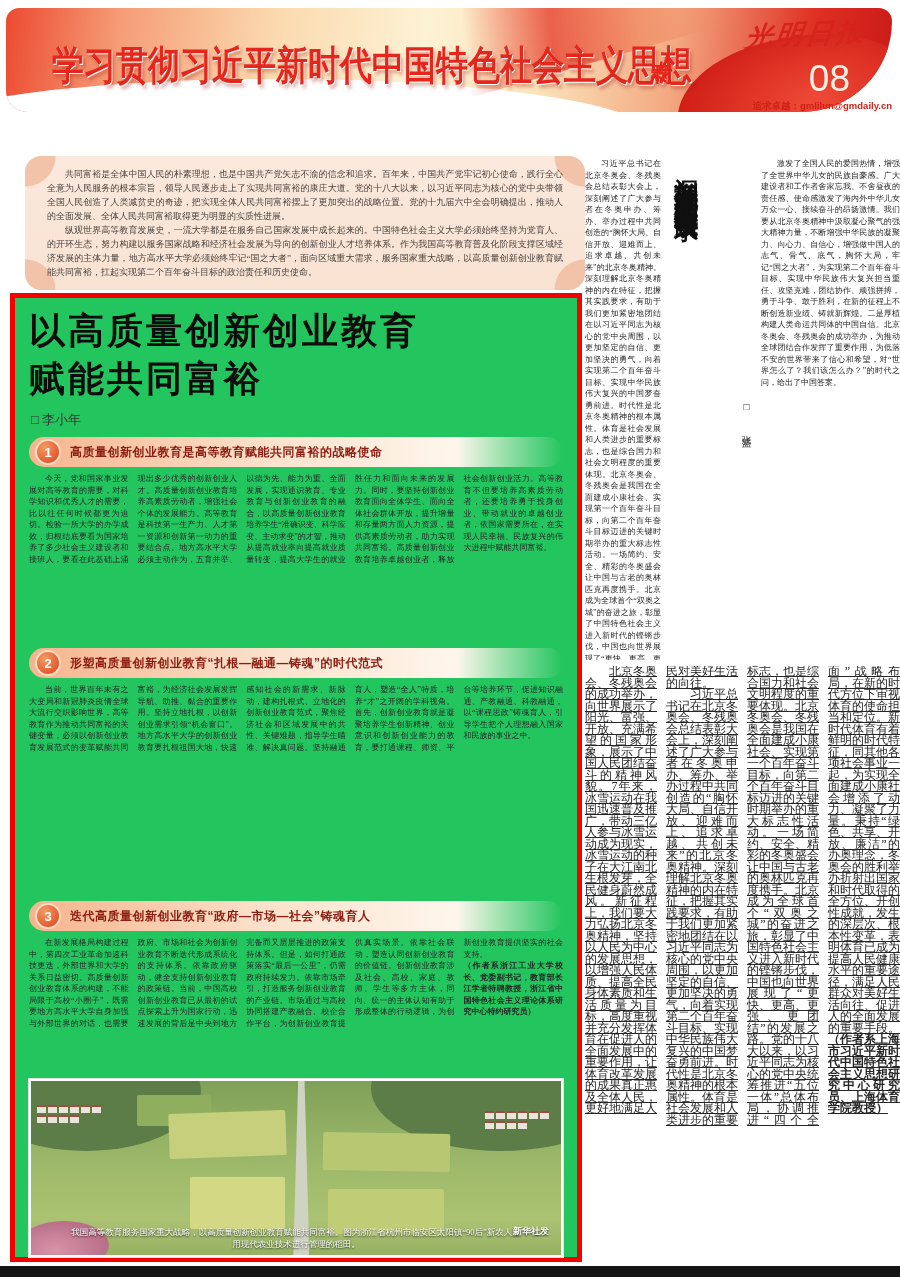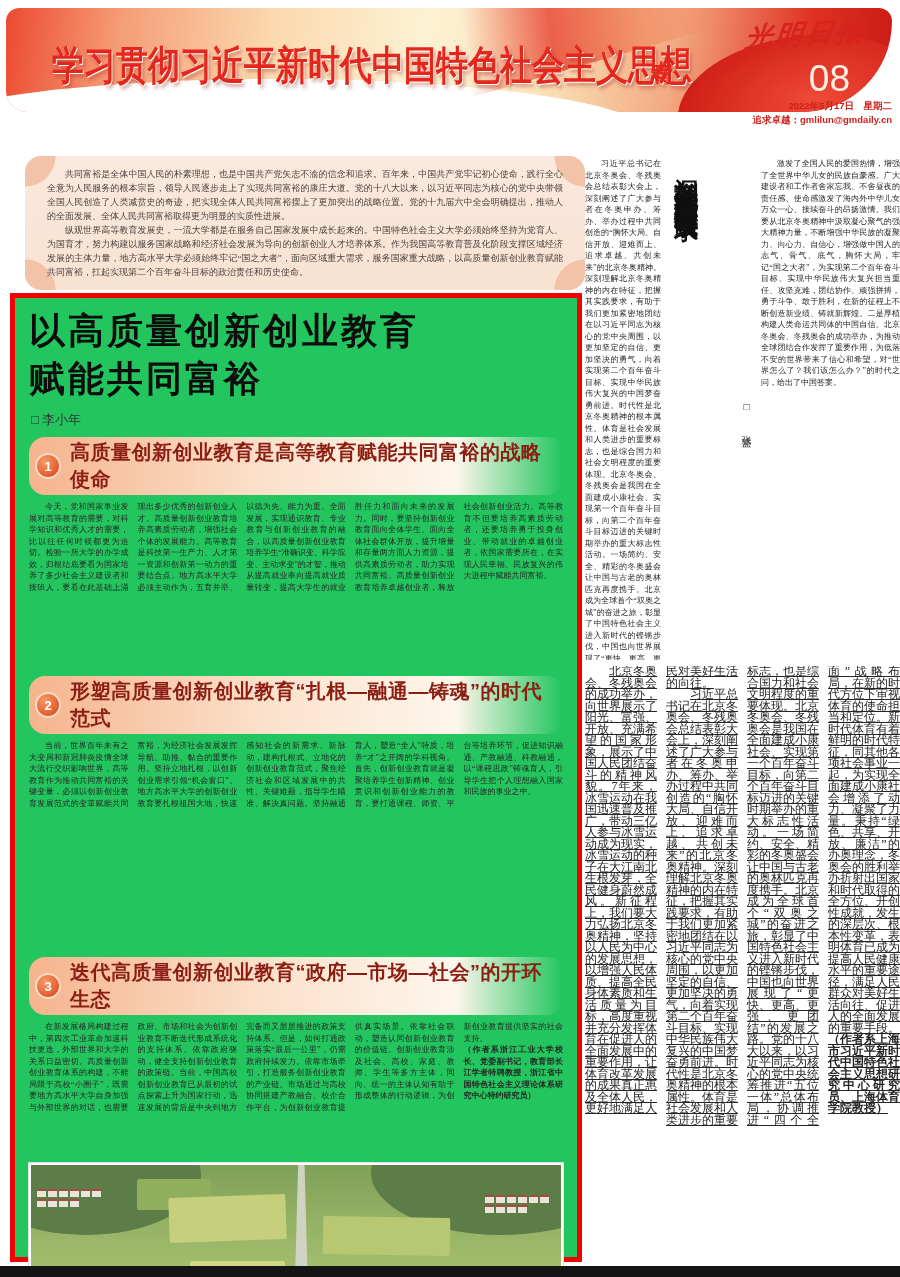--- a/index.html
+++ b/index.html
@@ -75,21 +75,21 @@
     background:linear-gradient(90deg,#f5b48d,#fbe2cc 45%,#fef6ec 80%,rgba(255,255,255,0));
   }
   .sec-num{
     flex:0 0 auto;width:22px;height:22px;border-radius:50%;
     background:radial-gradient(circle at 35% 30%,#f49a66,#e3572b 75%);
     border:2px solid #f9ddc4;color:#fff;font-weight:bold;font-size:13px;
     display:flex;align-items:center;justify-content:center;
     font-family:"Liberation Sans","DejaVu Sans",sans-serif;
   }
   .sec-title{
-    font-size:20px;font-weight:bold;color:#8c1d12;letter-spacing:.5px;
+    font-size:12px;font-weight:bold;color:#8c1d12;letter-spacing:.5px;
     font-family:"Liberation Sans","DejaVu Sans",sans-serif;
   }
   .sec-body{
     column-count:5;column-gap:9px;font-size:8px;line-height:11.5px;
     text-align:justify;color:#262626;overflow:hidden;
   }
   .s1{height:170px}.s2{height:212px}.s3{height:134px}
   .jp{display:block;text-indent:2em;}
   .credit{font-weight:bold;}
   
@@ -151,27 +151,26 @@
 
 <div class="banner">
   <div class="banner-ribbon"></div>
   <div class="banner-blob"></div>
   <div class="banner-title">学习贯彻习近平新时代中国特色社会主义思想</div>
   <div class="banner-edition">专刊</div>
   <div class="banner-brand">光明日报</div>
   <div class="banner-page-number">08</div>
 </div>
 <div class="dateblock">
-  <div>2022年5月17日　星期二</div>
   <div>追求卓越：gmlilun@gmdaily.cn</div>
 </div>
 
 <div class="intro-box">
   <p>共同富裕是全体中国人民的朴素理想，也是中国共产党矢志不渝的信念和追求。百年来，中国共产党牢记初心使命，践行全心全意为人民服务的根本宗旨，领导人民逐步走上了实现共同富裕的康庄大道。党的十八大以来，以习近平同志为核心的党中央带领全国人民创造了人类减贫史的奇迹，把实现全体人民共同富裕摆上了更加突出的战略位置。党的十九届六中全会明确提出，推动人的全面发展、全体人民共同富裕取得更为明显的实质性进展。</p>
-  <p>纵观世界高等教育发展史，一流大学都是在服务自己国家发展中成长起来的。中国特色社会主义大学必须始终坚持为党育人、为国育才，努力构建以服务国家战略和经济社会发展为导向的创新创业人才培养体系。作为我国高等教育普及化阶段支撑区域经济发展的主体力量，地方高水平大学必须始终牢记“国之大者”，面向区域重大需求，服务国家重大战略，以高质量创新创业教育赋能共同富裕，扛起实现第二个百年奋斗目标的政治责任和历史使命。</p>
+  <p>纵观世界高等教育发展史，一流大学都是在服务自己国家发展中成长起来的。中国特色社会主义大学必须始终坚持为党育人、的开环生态，努力构建以服务国家战略和经济社会发展为导向的创新创业人才培养体系。作为我国高等教育普及化阶段支撑区域经济发展的主体力量，地方高水平大学必须始终牢记“国之大者”，面向区域重大需求，服务国家重大战略，以高质量创新创业教育赋能共同富裕，扛起实现第二个百年奋斗目标的政治责任和历史使命。</p>
 </div>
 
 <div class="red-box">
   <div class="m-title">以高质量创新创业教育</div>
   <div class="m-title">赋能共同富裕</div>
   <div class="m-byline">□ 李小年</div>
 
   <div class="sec-head">
     <span class="sec-num">1</span>
     <span class="sec-title">高质量创新创业教育是高等教育赋能共同富裕的战略使命</span>
@@ -183,21 +182,21 @@
   <div class="sec-head">
     <span class="sec-num">2</span>
     <span class="sec-title">形塑高质量创新创业教育“扎根—融通—铸魂”的时代范式</span>
   </div>
   <div class="sec-body s2">
     <span class="jp">当前，世界百年未有之大变局和新冠肺炎疫情全球大流行交织影响世界，高等教育作为推动共同富裕的关键变量，必须以创新创业教育发展范式的变革赋能共同富裕，为经济社会发展发挥导航、助推、黏合的重要作用。坚持立地扎根，以创新创业需求引领“机会窗口”。地方高水平大学的创新创业教育要扎根祖国大地，快速感知社会的新需求、新脉动，建构扎根式、立地化的创新创业教育范式，聚焦经济社会和区域发展中的共性、关键难题，指导学生瞄准、解决真问题。坚持融通育人，塑造“全人”特质，培养“才”之开阔的学科视角。首先，创新创业教育就是凝聚培养学生创新精神、创业意识和创新创业能力的教育，要打通课程、师资、平台等培养环节，促进知识融通、产教融通、科教融通，以“课程思政”铸魂育人，引导学生把个人理想融入国家和民族的事业之中。</span>
   </div>
 
   <div class="sec-head">
     <span class="sec-num">3</span>
-    <span class="sec-title">迭代高质量创新创业教育“政府—市场—社会”的开环生态</span>
+    <span class="sec-title">迭代高质量创新创业教育“政府—市场—社会”铸魂育人</span>
   </div>
   <div class="sec-body s3">
     <span class="jp">在新发展格局构建过程中，第四次工业革命加速科技更迭，外部世界和大学的关系日益密切。高质量创新创业教育体系的构建，不能局限于高校“小圈子”，既需要地方高水平大学自身加强与外部世界的对话，也需要政府、市场和社会为创新创业教育不断迭代形成系统化的支持体系。依靠政府驱动，健全支持创新创业教育的政策链。当前，中国高校创新创业教育已从最初的试点探索上升为国家行动，迅速发展的背后是中央到地方完备而又层层推进的政策支持体系。但是，如何打通政策落实“最后一公里”，仍需政府持续发力。依靠市场牵引，打造服务创新创业教育的产业链。市场通过与高校协同搭建产教融合、校企合作平台，为创新创业教育提供真实场景。依靠社会联动，塑造认同创新创业教育的价值链。创新创业教育涉及社会、高校、家庭、教师、学生等多方主体，同向、统一的主体认知有助于形成整体的行动逻辑，为创新创业教育提供坚实的社会支持。</span>
     <span class="credit">（作者系浙江工业大学校长、党委副书记，教育部长江学者特聘教授，浙江省中国特色社会主义理论体系研究中心特约研究员）</span>
   </div>
 
   <div class="photo">
     <div class="hill l"></div>
     <div class="hill r"></div>
     <div class="patch p5"></div>

